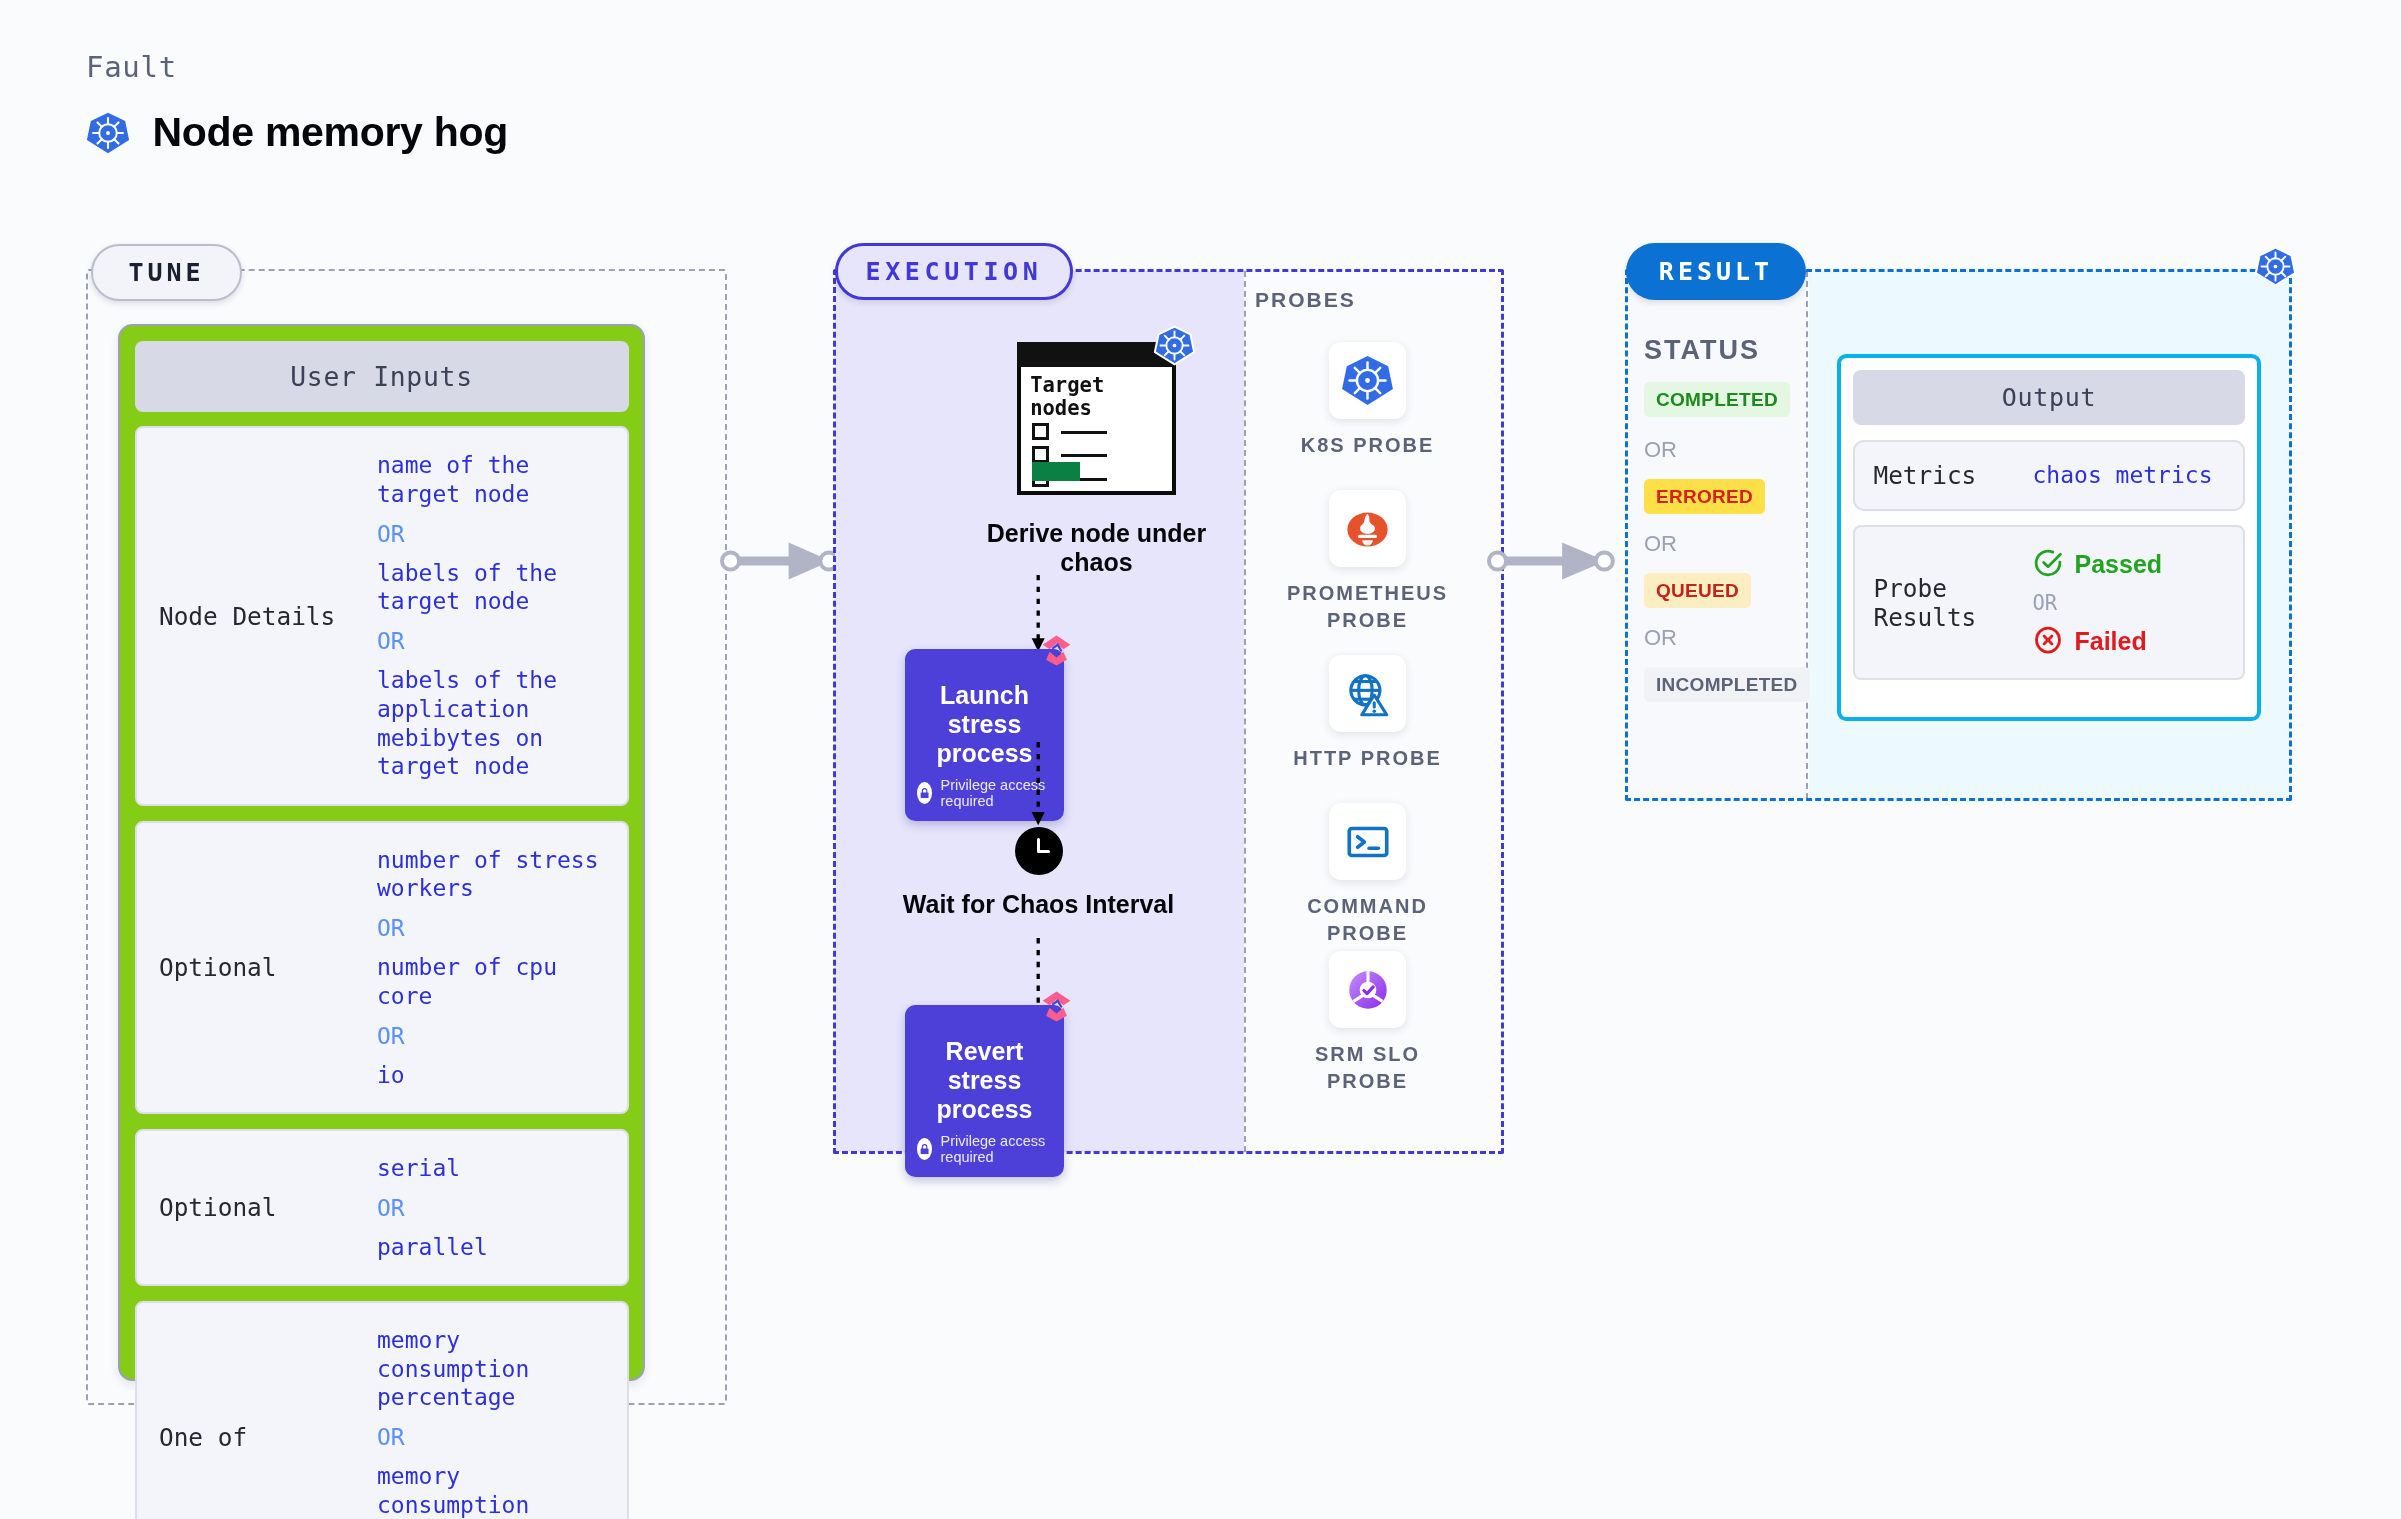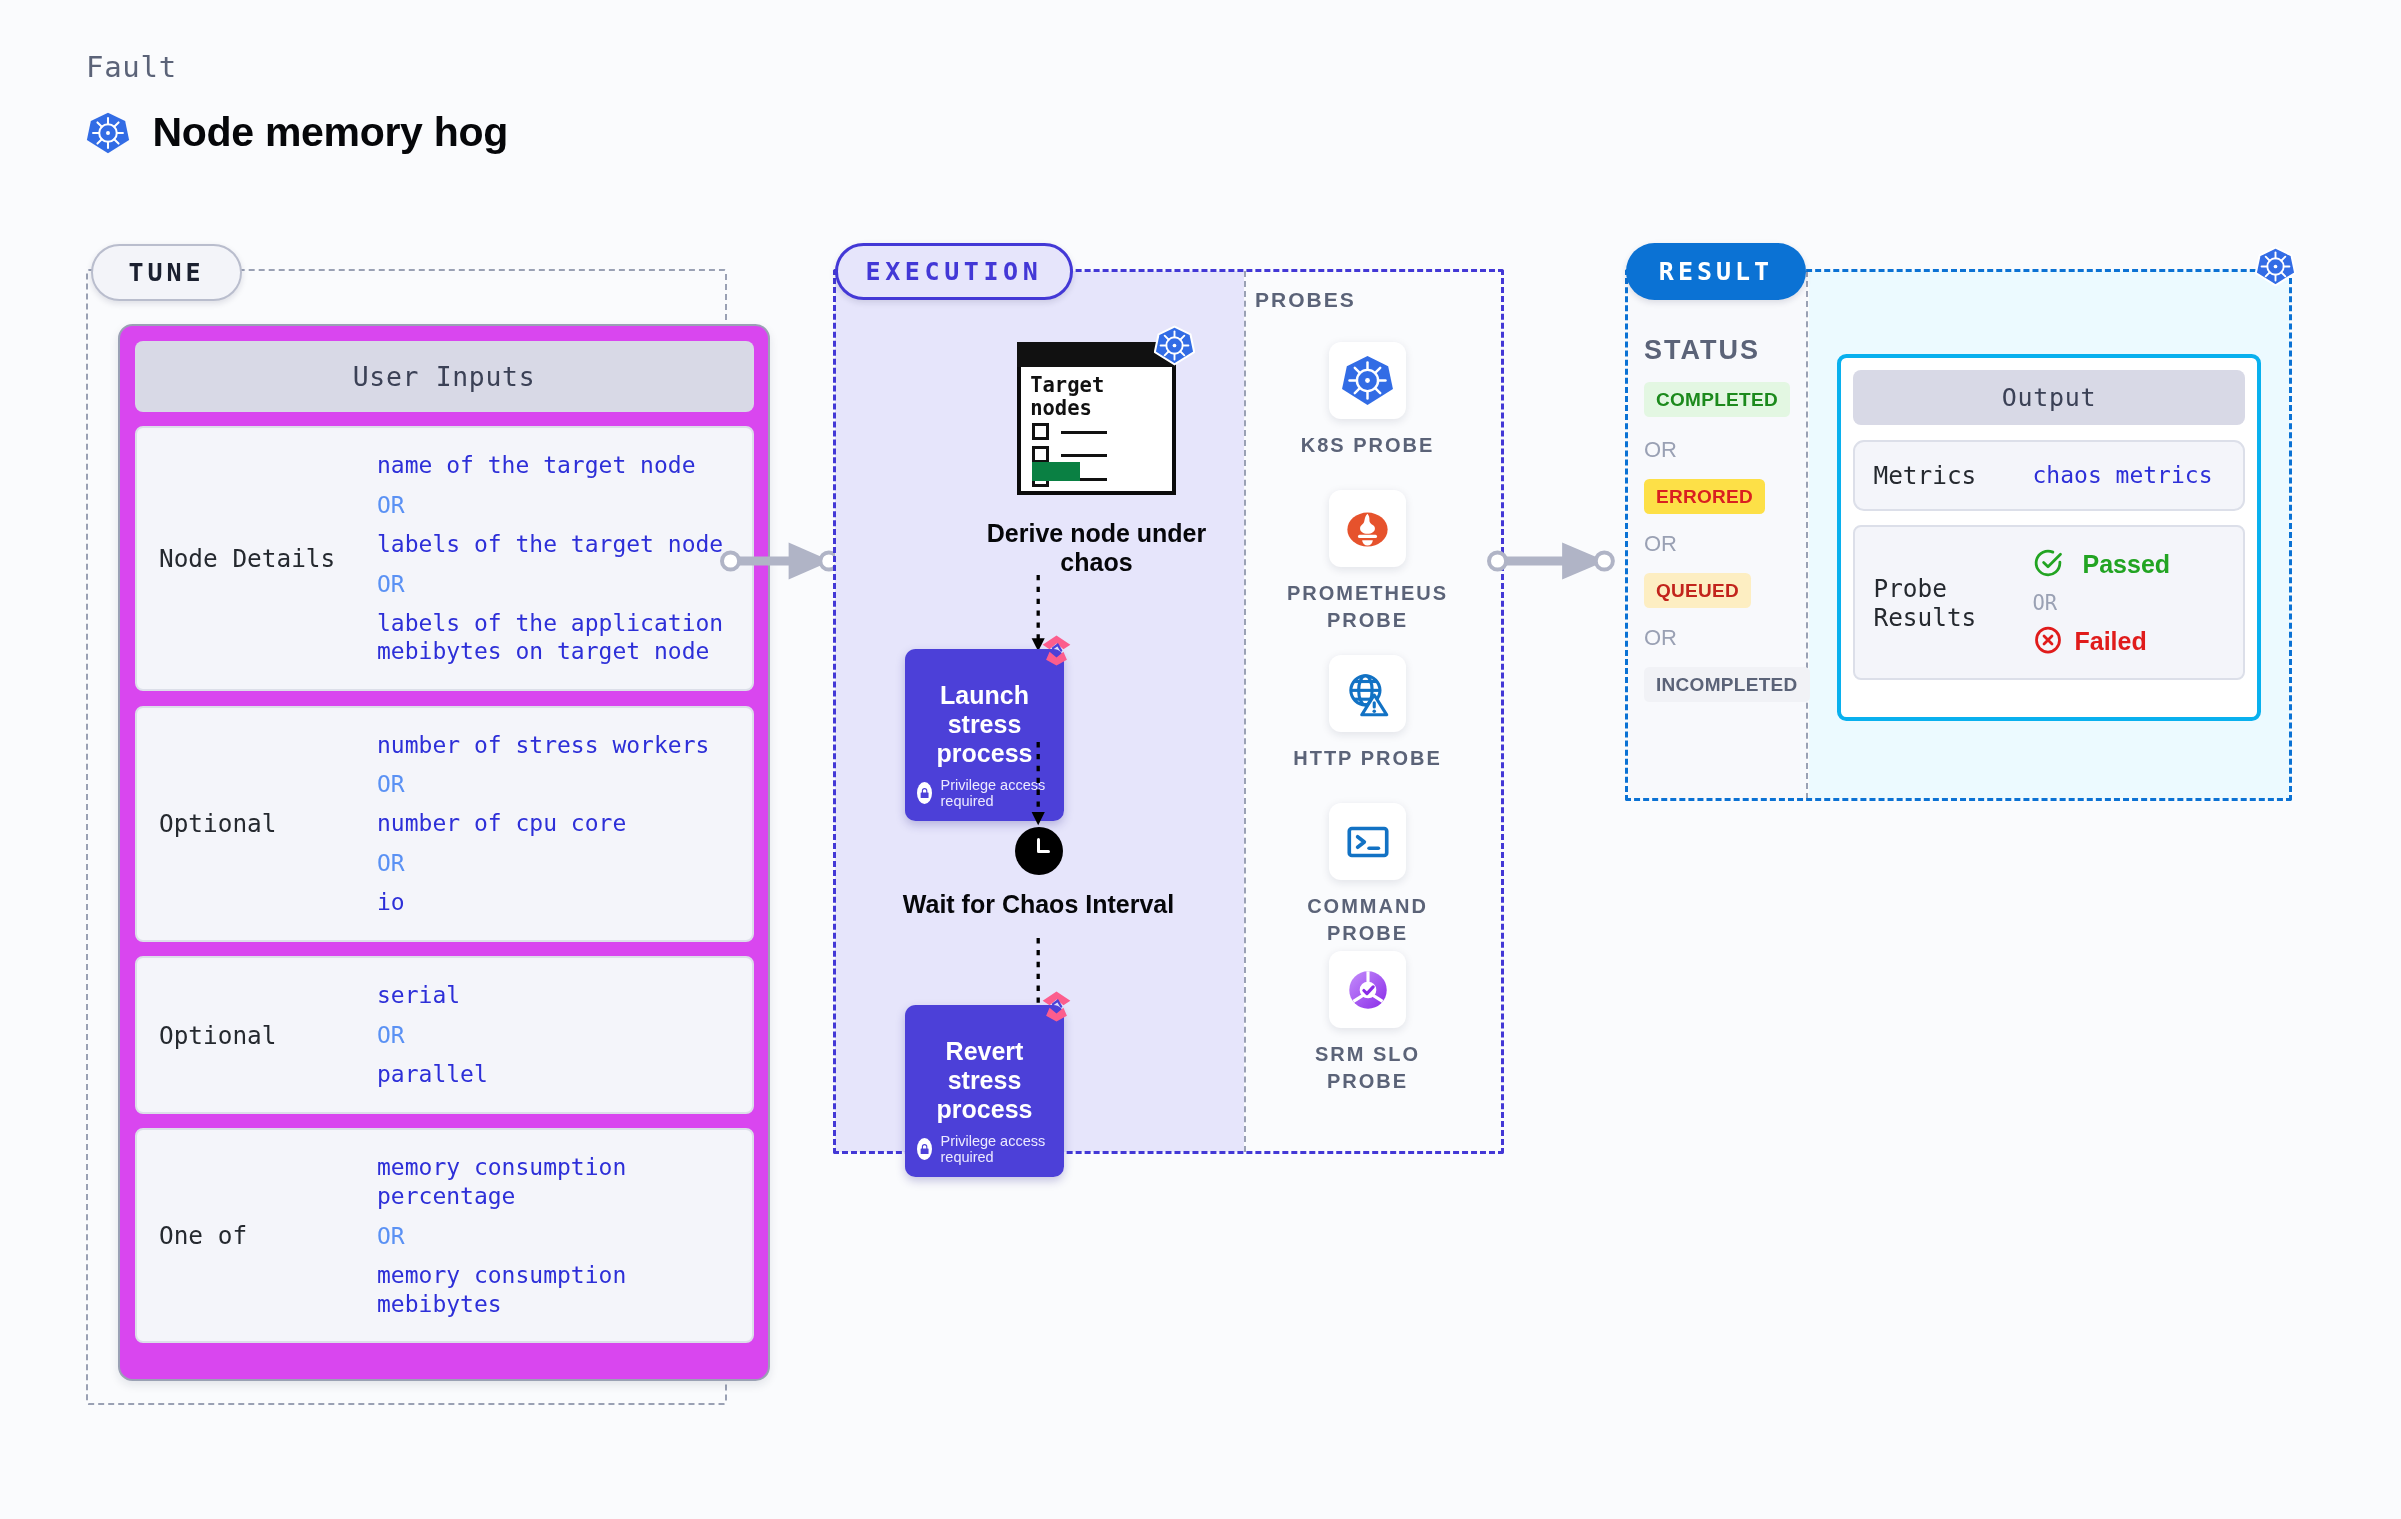--- a/index.html
+++ b/index.html
@@ -41,22 +41,22 @@
   #tune-dash {
     left:86px; top:269px; width:641px; height:1136px;
     border:2.6px dashed #9aa1b4; border-radius:2.6px; background:transparent;
   }
   #tune-pill {
     left:91px; top:244px; width:151px; height:57px;
     background:#f3f4f9; border:2.6px solid #b9bdcd; color:#1b2030;
     font-size:25px; letter-spacing:4px;
   }
   #tune-card {
-    position:absolute; left:118px; top:324px; width:652px; height:1057px;
-    background:#d946ef; border:2.6px solid #9aa1b4; border-radius:14.5px;
+    position:absolute; left:118px; top:324px; width:527px; height:1057px;
+    background:#84cc16; border:2.6px solid #9aa1b4; border-radius:14.5px;
     box-shadow:0 4px 9.2px rgba(20,25,60,.10);
     padding:14.5px;
   }
   .card-header {
     height:71px; background:#d8d9e6; border-radius:8px;
     display:flex; align-items:center; justify-content:center;
     font-family:"DejaVu Sans Mono","Liberation Mono",monospace;
     font-size:26.4px; color:#3b4156; letter-spacing:0.7px;
   }
   .kv-row {
@@ -508,21 +508,21 @@
   <div class="kv-row" style="padding:13.2px 12px 13.2px 18.5px;border-radius:11px;">
     <div class="kv-key" style="width:159px;flex:0 0 159px;">Metrics</div>
     <div class="kv-vals">
       <div class="kv-val">chaos metrics</div>
     </div>
   </div>
 
   <div class="kv-row" style="padding:17px 12px 17px 18.5px;">
     <div class="kv-key" style="width:159px;flex:0 0 159px;">Probe Results</div>
     <div class="kv-vals">
-      <div style="display:flex;align-items:center;gap:20px;padding:4px 0;">
+      <div style="display:flex;align-items:center;gap:12px;padding:4px 0;">
         <span>
           <svg width="30" height="30" viewBox="0 0 24 24" fill="none" stroke="#22a422" stroke-width="2.2" stroke-linecap="round" stroke-linejoin="round">
             <path d="M21.5 11.2V12a9.5 9.5 0 1 1-5.6-8.7"></path>
               <path d="M8.5 11.6 12 15 22 5"></path>
           </svg>
         </span>
         <span style="font-size:25px;font-weight:bold;color:#22a422;">Passed</span>
       </div>
       <div class="kv-or" style="color:#9aa1b4;font-size:20.5px;padding:6.6px 0;">OR</div>
       <div style="display:flex;align-items:center;gap:12px;padding:4px 0;">

